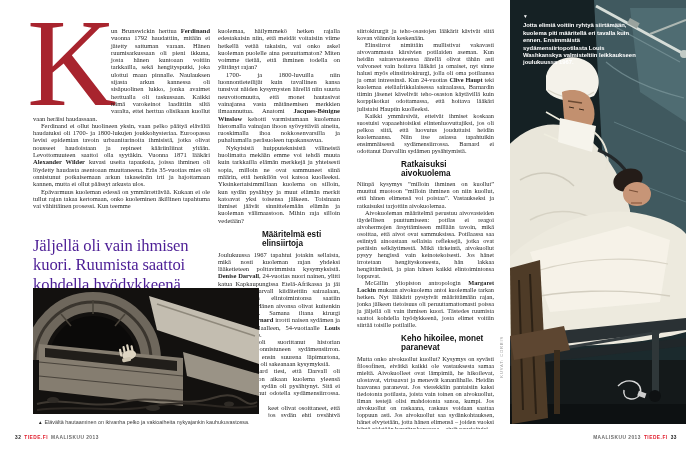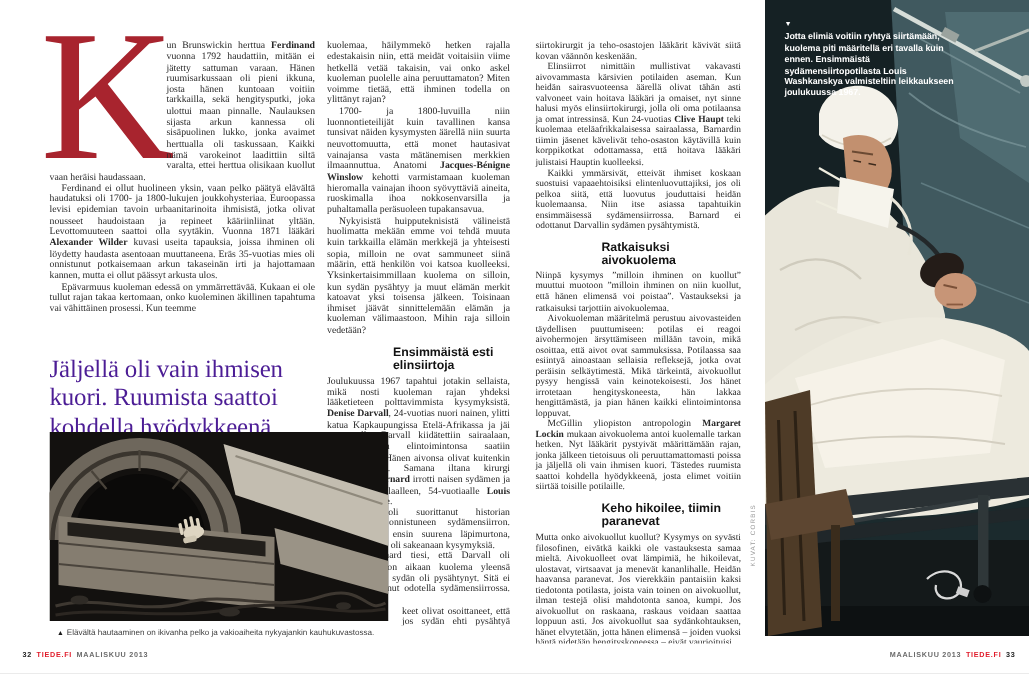--- a/index.html
+++ b/index.html
@@ -58,21 +58,21 @@
   <div id="col1" class="bodycol">
     <p><span class="dropspacer"></span><span>un Brunswickin herttua </span><b>Ferdinand</b><span> vuonna 1792 haudattiin, mitään ei jätetty sattuman varaan. Hänen ruumisarkussaan oli pieni ikkuna, josta hänen kuntoaan voitiin tarkkailla, sekä hengitysputki, joka ulottui maan pinnalle. Naulauksen sijasta arkun kannessa oli sisäpuolinen lukko, jonka avaimet herttualla oli taskussaan. Kaikki nämä varokeinot laadittiin siltä varalta, ettei herttua olisikaan kuollut vaan heräisi haudassaan.</span></p>
     <p class="ind"><span>Ferdinand ei ollut huolineen yksin, vaan pelko päätyä elävältä haudatuksi oli 1700- ja 1800-lukujen joukkohysteriaa. Euroopassa levisi epidemian tavoin urbaanitarinoita ihmisistä, jotka olivat nousseet haudoistaan ja repineet kääriinliinat yltään. Levottomuuteen saattoi olla syytäkin. Vuonna 1871 lääkäri </span><b>Alexander Wilder</b><span> kuvasi useita tapauksia, joissa ihminen oli löydetty haudasta asentoaan muuttaneena. Eräs 35-vuotias mies oli onnistunut potkaisemaan arkun takaseinän irti ja hajottamaan kannen, mutta ei ollut päässyt arkusta ulos.</span></p>
     <p class="ind">Epävarmuus kuoleman edessä on ymmärrettävää. Kukaan ei ole tullut rajan takaa kertomaan, onko kuoleminen äkillinen tapahtuma vai vähittäinen prosessi. Kun teemme</p>
   </div>
 
   <div id="col2" class="bodycol">
     <p>kuolemaa, häilymmekö hetken rajalla edestakaisin niin, että meidät voitaisiin viime hetkellä vetää takaisin, vai onko askel kuoleman puolelle aina peruuttamaton? Miten voimme tietää, että ihminen todella on ylittänyt rajan?</p>
     <p class="ind"><span>1700- ja 1800-luvuilla niin luonnontieteilijät kuin tavallinen kansa tunsivat näiden kysymysten äärellä niin suurta neuvottomuutta, että monet hautasivat vainajansa vasta mätänemisen merkkien ilmaannuttua. Anatomi </span><b>Jacques-Bénigne Winslow</b><span> kehotti varmistamaan kuoleman hieromalla vainajan ihoon syövyttäviä aineita, ruoskimalla ihoa nokkosenvarsilla ja puhaltamalla peräsuoleen tupakansavua.</span></p>
     <p class="ind">Nykyisistä huipputeknisistä välineistä huolimatta mekään emme voi tehdä muuta kuin tarkkailla elämän merkkejä ja yhteisesti sopia, milloin ne ovat sammuneet siinä määrin, että henkilön voi katsoa kuolleeksi. Yksinkertaisimmillaan kuolema on silloin, kun sydän pysähtyy ja muut elämän merkit katoavat yksi toisensa jälkeen. Toisinaan ihmiset jäävät sinnittelemään elämän ja kuoleman välimaastoon. Mihin raja silloin vedetään?</p>
-    <h2 class="subhead">Ensimmäistä esti elinsiirtoja</h2>
+    <h2 class="subhead">Määritelmä esti elinsiirtoja</h2>
     <p><span>Joulukuussa 1967 tapahtui jotakin sellaista, mikä nosti kuoleman rajan yhdeksi lääketieteen polttavimmista kysymyksistä. </span><b>Denise Darvall</b><span>, 24-vuotias nuori nainen, ylitti katua Kapkaupungissa Etelä-Afrikassa ja jäi auton alle. Darvall kiidätettiin sairaalaan, missä hänen elintoimintonsa saatiin vakautetuiksi. Hänen aivonsa olivat kuitenkin vahingoittuneet. Samana iltana kirurgi </span><b>Christiaan Barnard</b><span> irrotti naisen sydämen ja siirsi sen potilaalleen, 54-vuotiaalle </span><b>Louis Washkanskylle</b><span>.</span></p>
     <p class="ind">Barnard oli suorittanut historian ensimmäisen onnistuneen sydämensiirron. Sitä juhlittiin ensin suurena läpimurtona, mutta pian ilma oli sakeanaan kysymyksiä.</p>
     <p class="ind">Mistä Barnard tiesi, että Darvall oli kuollut? Tuohon aikaan kuolema yleensä julistettiin, kun sydän oli pysähtynyt. Sitä ei kuitenkaan voinut odotella sydämensiirrossa. Eläinko-</p>
     <div class="wrapnarrow">
       <p>keet olivat osoittaneet, että jos sydän ehti pysähtyä itsekseen, siirron onnistumismahdollisuudet pienenivät merkittävästi. Sydän oli saatava rinnasta sykkivänä, mutta se oli vastoin vallitsevaa kuoleman määri-</p>
     </div>
   </div>
 
   <div id="pullquote">Jäljellä oli vain ihmisen kuori. Ruumista saattoi kohdella hyödykkeenä.</div>
 
@@ -120,21 +120,21 @@
   </div>
 
   <div id="rcol" class="bodycol">
     <p>siirtokirurgit ja teho-osastojen lääkärit kävivät siitä kovan väännön keskenään.</p>
     <p class="ind"><span>Elinsiirrot nimittäin mullistivat vakavasti aivovammasta kärsivien potilaiden aseman. Kun heidän sairasvuoteensa äärellä olivat tähän asti valvoneet vain hoitava lääkäri ja omaiset, nyt sinne halusi myös elinsiirtokirurgi, jolla oli oma potilaansa ja omat intressinsä. Kun 24-vuotias </span><b>Clive Haupt</b><span> teki kuolemaa eteläafrikkalaisessa sairaalassa, Barnardin tiimin jäsenet kävelivät teho-osaston käytävillä kuin korppikotkat odottamassa, että hoitava lääkäri julistaisi Hauptin kuolleeksi.</span></p>
     <p class="ind">Kaikki ymmärsivät, etteivät ihmiset koskaan suostuisi vapaaehtoisiksi elintenluovuttajiksi, jos oli pelkoa siitä, että luovutus jouduttaisi heidän kuolemaansa. Niin itse asiassa tapahtuikin ensimmäisessä sydämensiirrossa. Barnard ei odottanut Darvallin sydämen pysähtymistä.</p>
     <h2 class="subhead">Ratkaisuksi aivokuolema</h2>
     <p>Niinpä kysymys ”milloin ihminen on kuollut” muuttui muotoon ”milloin ihminen on niin kuollut, että hänen elimensä voi poistaa”. Vastaukseksi ja ratkaisuksi tarjottiin aivokuolemaa.</p>
     <p class="ind">Aivokuoleman määritelmä perustuu aivovasteiden täydellisen puuttumiseen: potilas ei reagoi aivohermojen ärsyttämiseen millään tavoin, mikä osoittaa, että aivot ovat sammuksissa. Potilaassa saa esiintyä ainoastaan sellaisia refleksejä, jotka ovat peräisin selkäytimestä. Mikä tärkeintä, aivokuollut pysyy hengissä vain keinotekoisesti. Jos hänet irrotetaan hengityskoneesta, hän lakkaa hengittämästä, ja pian hänen kaikki elintoimintonsa loppuvat.</p>
     <p class="ind"><span>McGillin yliopiston antropologin </span><b>Margaret Lockin</b><span> mukaan aivokuolema antoi kuolemalle tarkan hetken. Nyt lääkärit pystyivät määrittämään rajan, jonka jälkeen tietoisuus oli peruuttamattomasti poissa ja jäljellä oli vain ihmisen kuori. Tästedes ruumista saattoi kohdella hyödykkeenä, josta elimet voitiin siirtää toisille potilaille.</span></p>
-    <h2 class="subhead">Keho hikoilee, tiimin paranevat</h2>
+    <h2 class="subhead">Keho hikoilee, monet paranevat</h2>
     <p>Mutta onko aivokuollut kuollut? Kysymys on syvästi filosofinen, eivätkä kaikki ole vastauksesta samaa mieltä. Aivokuolleet ovat lämpimiä, he hikoilevat, ulostavat, virtsaavat ja menevät kananlihalle. Heidän haavansa paranevat. Jos vierekkäin pantaisiin kaksi tiedotonta potilasta, joista vain toinen on aivokuollut, ilman testejä olisi mahdotonta sanoa, kumpi. Jos aivokuollut on raskaana, raskaus voidaan saattaa loppuun asti. Jos aivokuollut saa sydänkohtauksen, hänet elvytetään, jotta hänen elimensä – joiden vuoksi häntä pidetään hengityskoneessa – eivät vaurioituisi.</p>
     <p class="ind">Jos aivokuollut on jo kuollut, kuoleeko hän toisen kerran, kun hänen sydämensä poistetaan? Suurin osa niistä elämän merkeistä, joiden sammumista ihmiset ovat kuolemaa määrittäessään seuranneet, on aivokuolleilla olemassa. Jotkut ovatkin ehdottaneet, että kuoleman käsite varattaisiin koskemaan vain tapauksia, joissa verenkierto ja sen myötä muut elintoiminnot lakkaavat. Aivokuolleita voisi kutsua joksikin muuksi.</p>
 
   </div>
 
   <div id="photo">
     <svg viewBox="0 0 176 424" width="176" height="424">
       <rect width="176" height="424" fill="#1b2a2d"></rect>
       <rect x="0" y="0" width="92" height="270" fill="#152124"></rect>
       <g>

